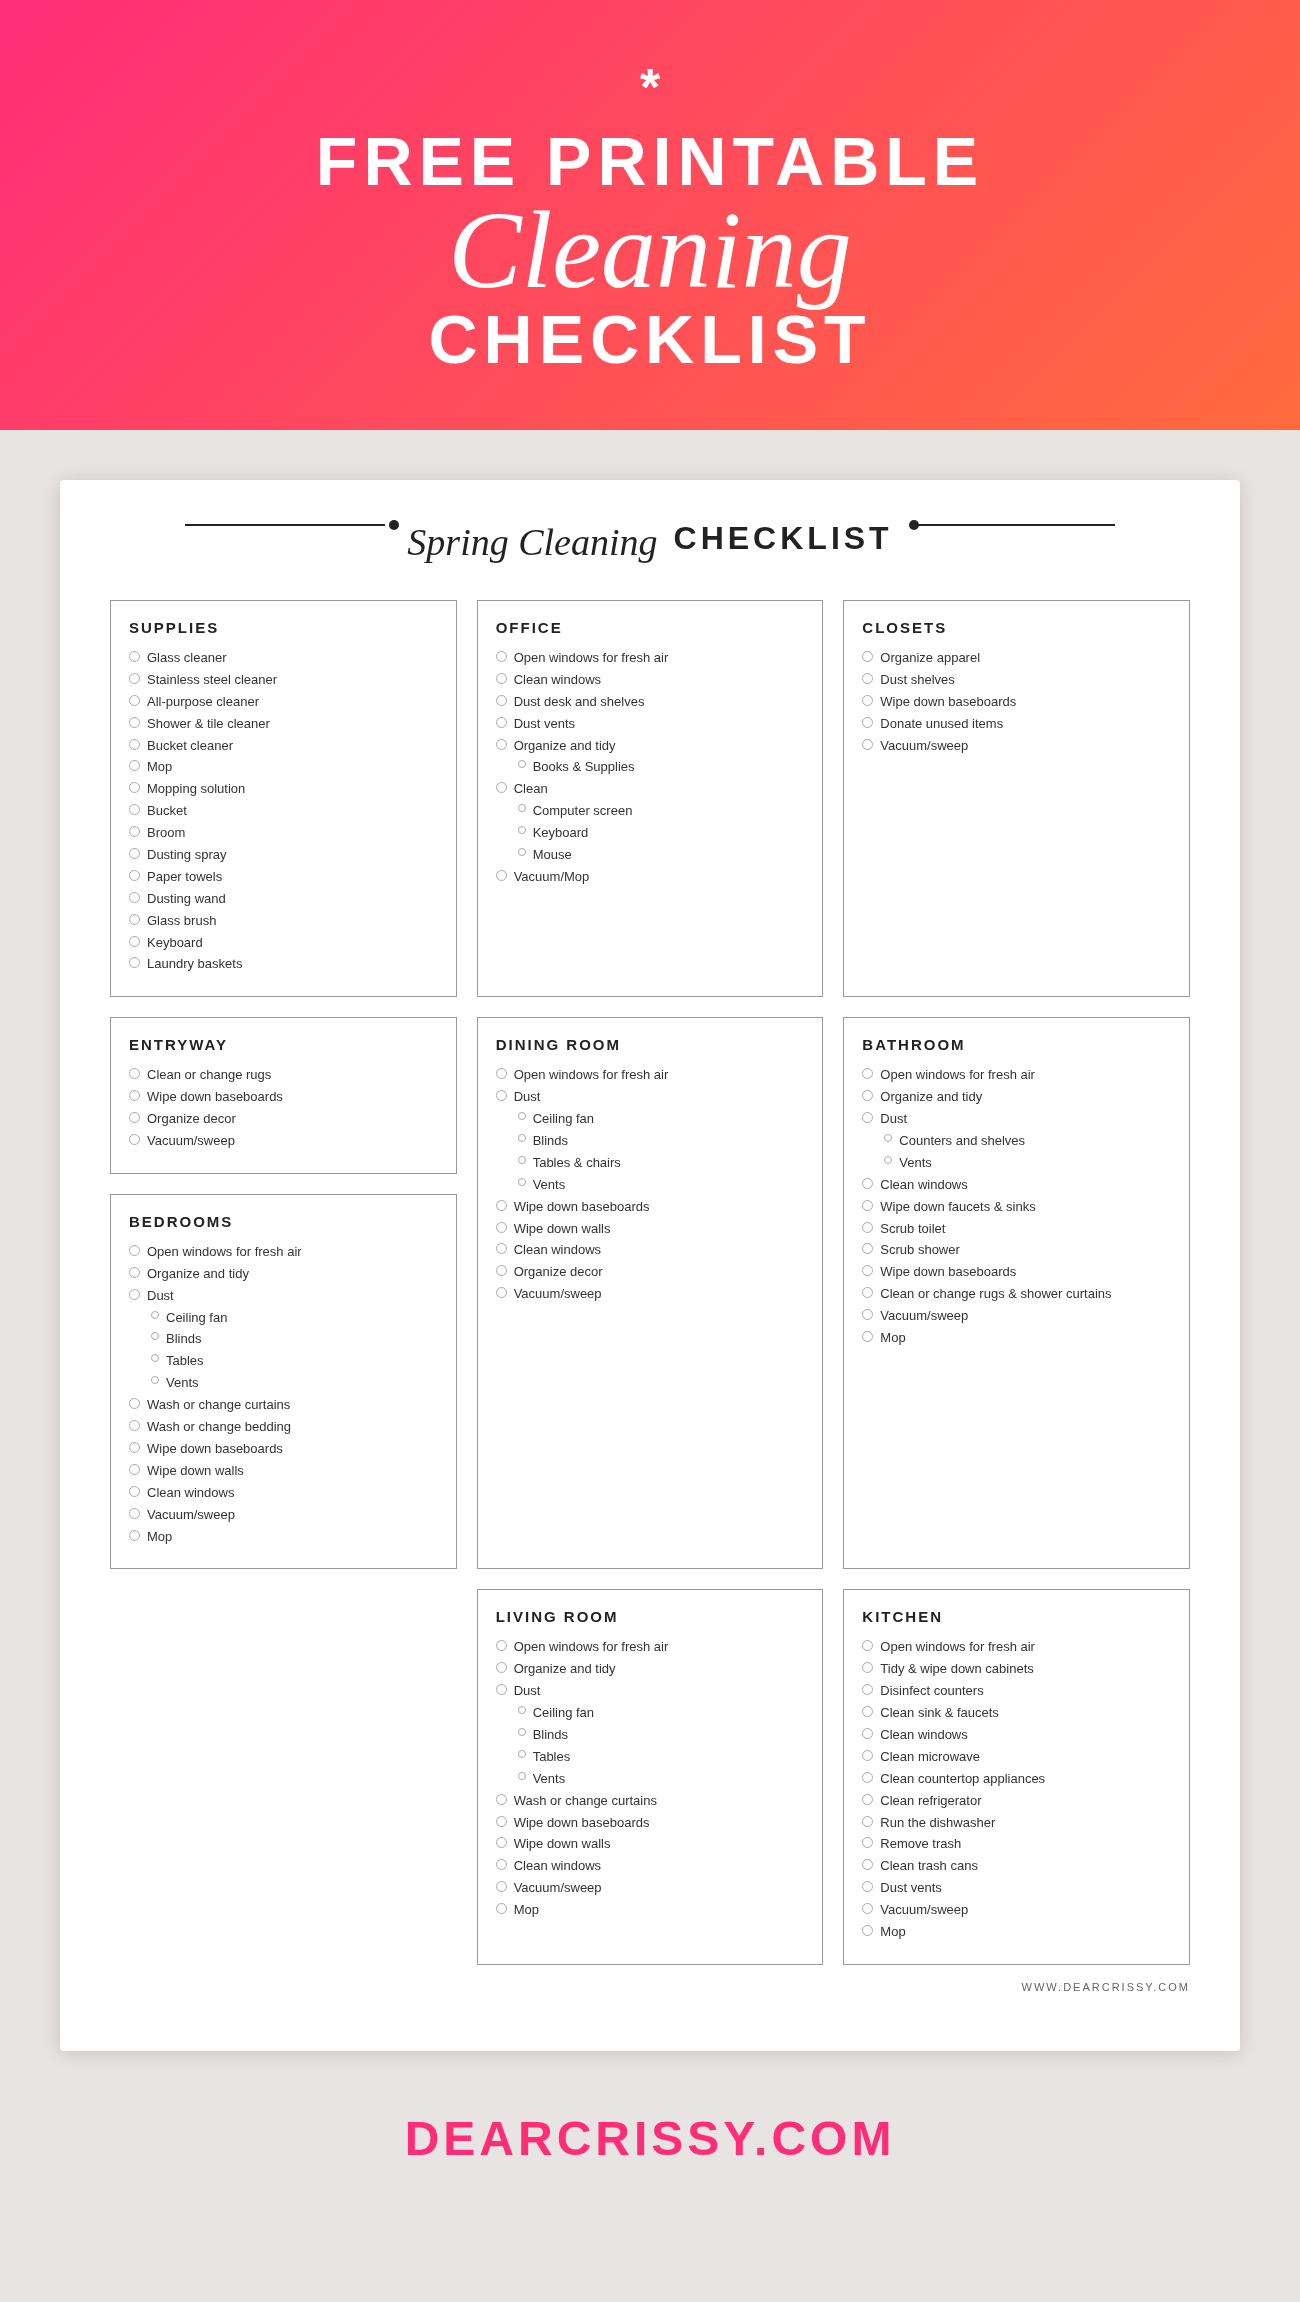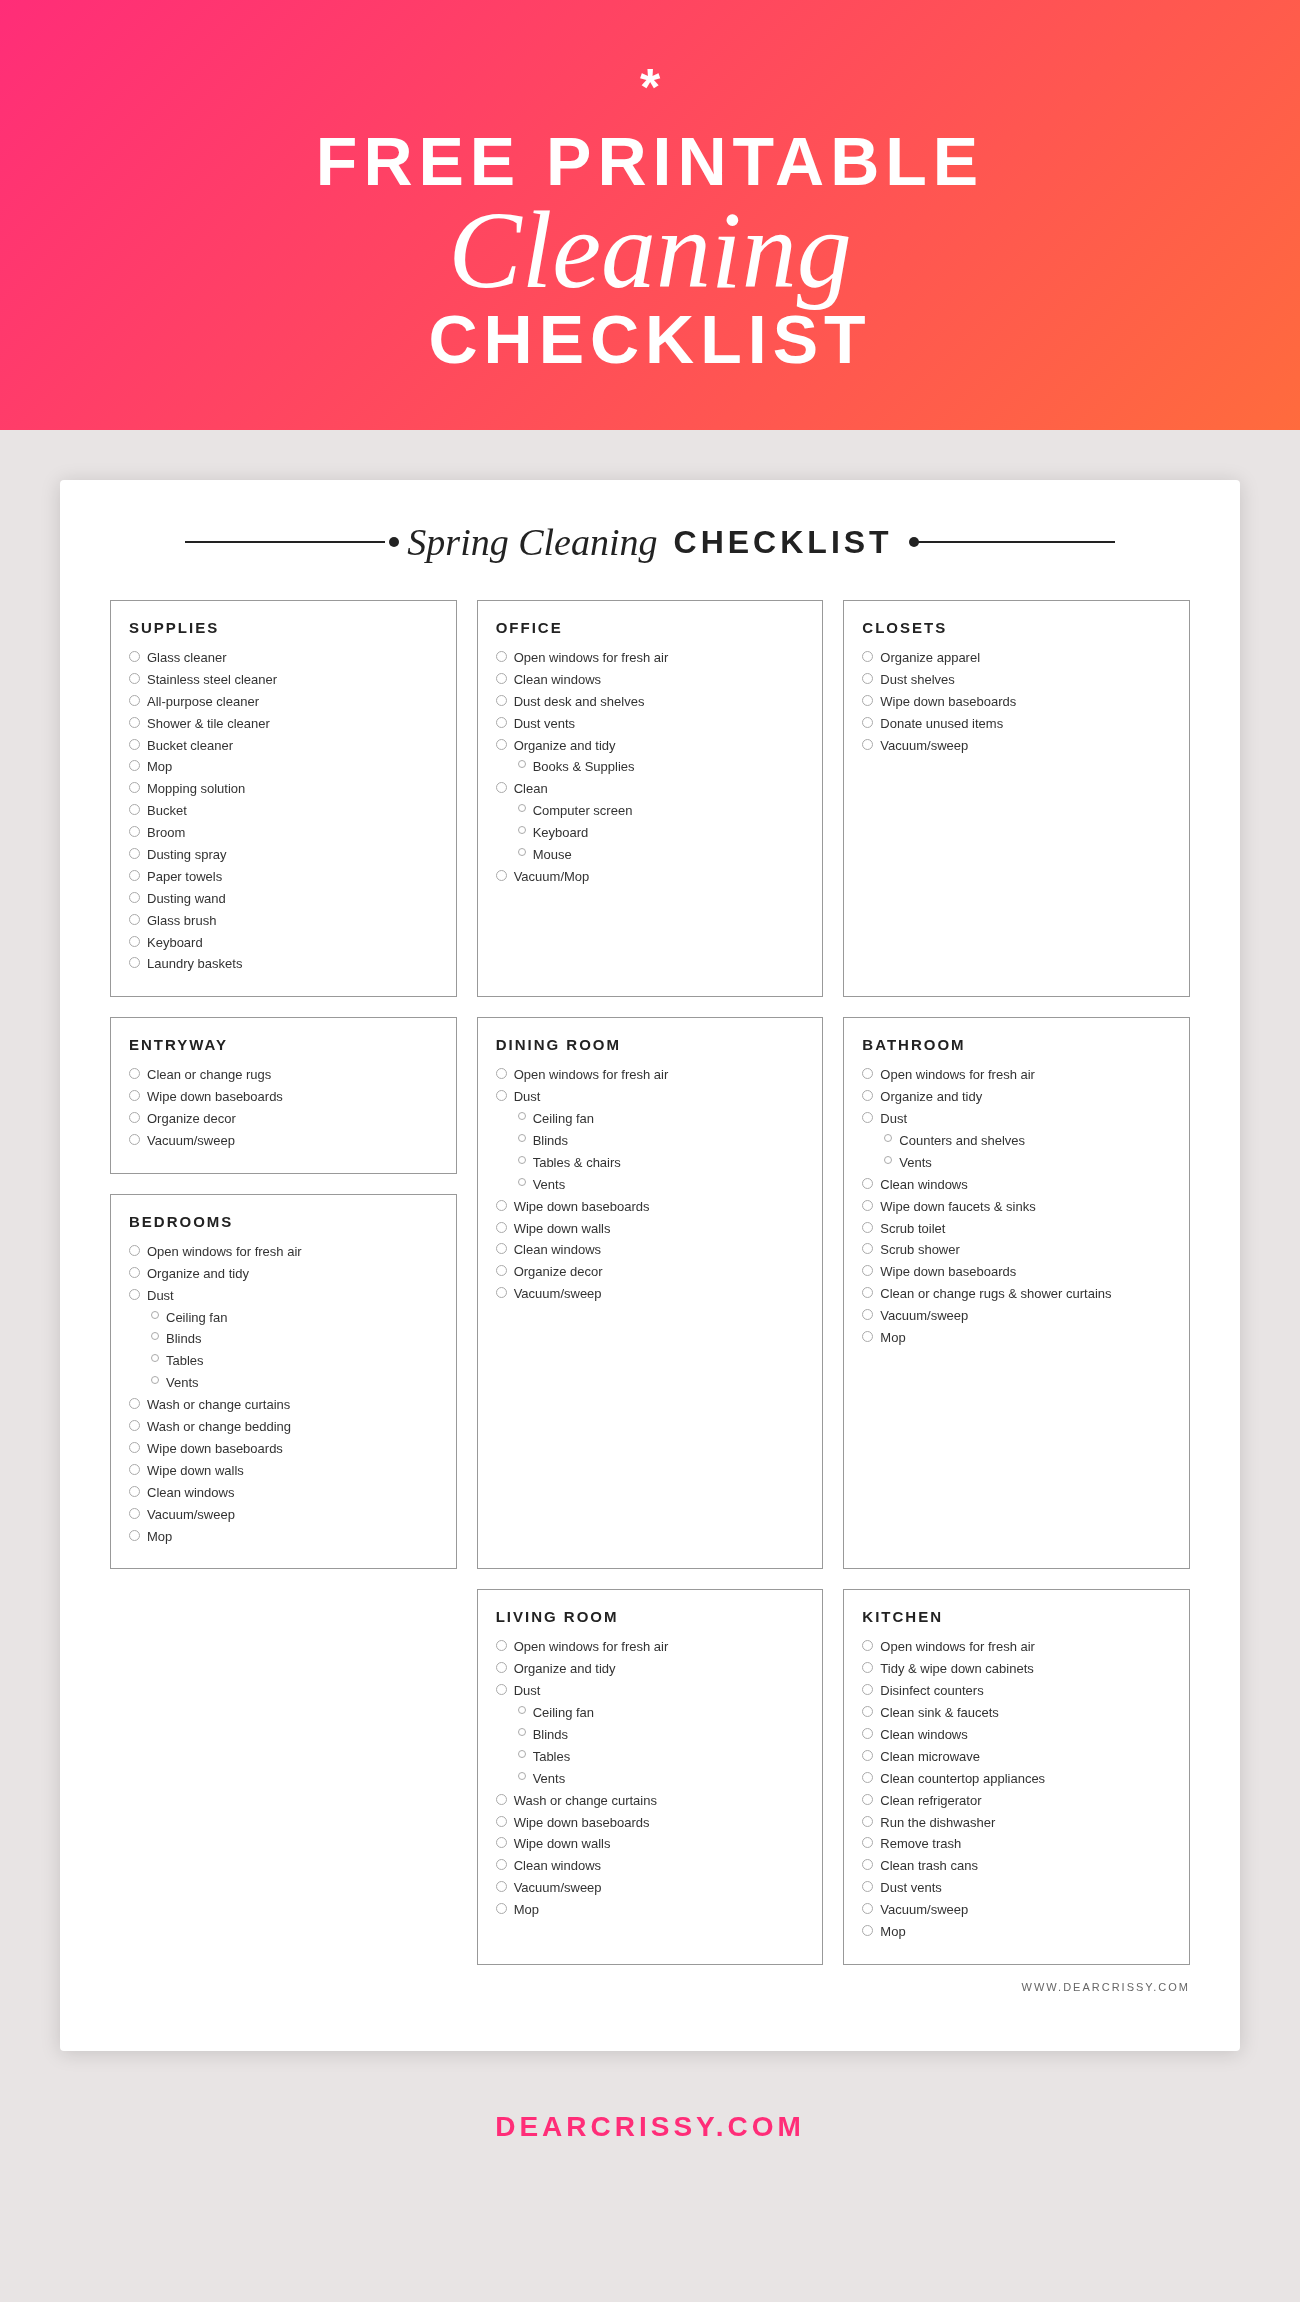--- a/index.html
+++ b/index.html
@@ -64,21 +64,21 @@
       background: white;
       border-radius: 4px;
       padding: 40px 50px 50px 50px;
       box-shadow: 0 2px 20px rgba(0,0,0,0.15);
     }
 
     
     .card-title {
       text-align: center;
       display: flex;
-      align-items: center;
+      align-items: flex-start;
       justify-content: center;
       margin-bottom: 36px;
       gap: 16px;
     }
     .title-line {
       flex: 1;
       height: 2px;
       background: #222;
       max-width: 200px;
     }
@@ -168,21 +168,21 @@
       letter-spacing: 2px;
       color: #666;
     }
 
     
     .bottom-brand {
       text-align: center;
       padding: 30px 0 40px 0;
       font-family: Arial, sans-serif;
       font-weight: 700;
-      font-size: 28px;
+      font-size: 48px;
       letter-spacing: 4px;
       color: #ff2d78;
     }
     .col1 { grid-column: 1; }
     .col2 { grid-column: 2; }
     .col3 { grid-column: 3; }
   </style>
 </head>
 <body>
 

